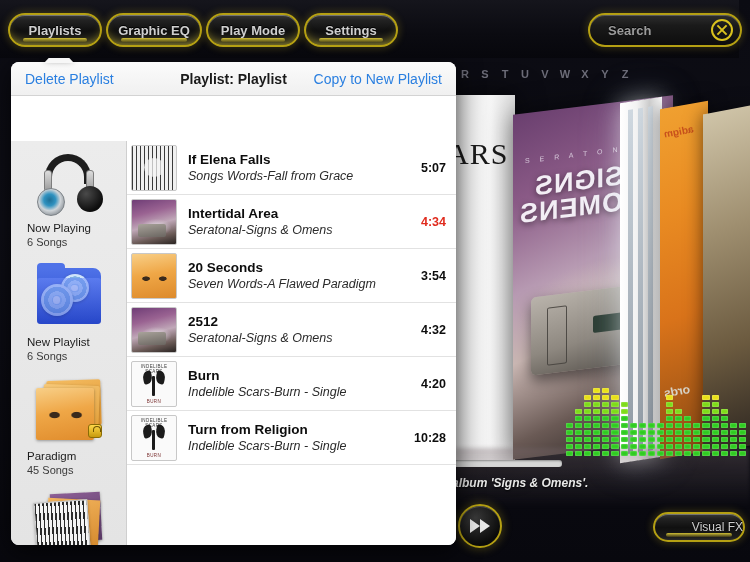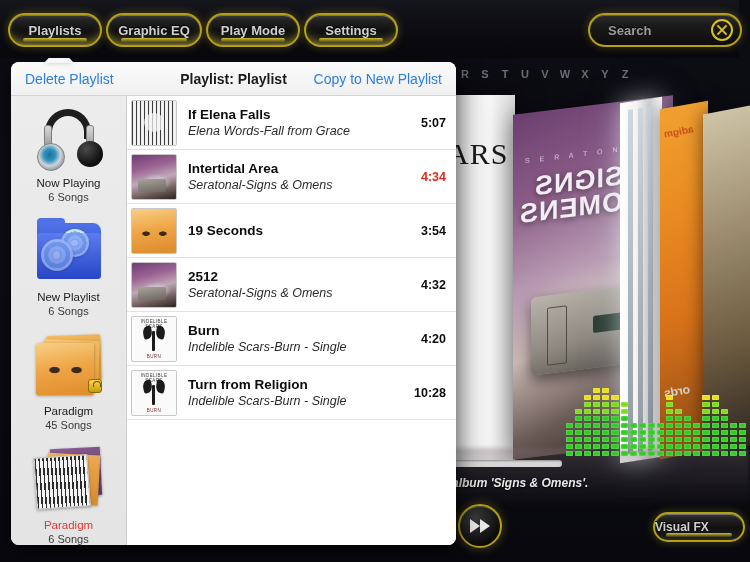--- a/index.html
+++ b/index.html
@@ -199,22 +199,22 @@
     display:flex; align-items:center; justify-content:center;
     cursor: pointer;
   }
   #btn-next svg { display:block; }
   #btn-visualfx {
     position: absolute; left: 653px; top: 512px; width: 92px; height: 30px;
     border-radius: 15px; z-index: 8;
     background: linear-gradient(180deg,#3a3a3a 0%,#222 18%,#101010 52%,#1b1b1b 88%,#2a2a2a 100%);
     border: 2px solid #b5a013;
     box-shadow: 0 0 7px 2px rgba(190,170,30,.22), inset 0 1px 0 rgba(255,255,255,.3);
-    display:flex; align-items:center; justify-content:flex-start;
-    color:#cfcfcf; font-size:12px; font-weight:bold; text-shadow:0 -1px 0 #000;
+    display:flex; align-items:center; justify-content:flex-end;
+    color:#cfcfcf; font-size:12px; font-weight:normal; text-shadow:0 -1px 0 #000;
     cursor: pointer;
   }
   #btn-visualfx::after {
     content:""; position:absolute; left:12%; right:12%; bottom:3px; height:4px;
     border-radius:3px;
     background: linear-gradient(180deg, rgba(240,220,60,.85), rgba(150,130,20,.25));
     filter: blur(.7px);
   }
   #progress {
     position: absolute; left: 452px; top: 460px; width: 110px; height: 7px;
@@ -224,21 +224,21 @@
 
   
   #panel {
     position: absolute; left: 11px; top: 62px;
     width: 445px; height: 483px;
     background: #ffffff;
     border-radius: 8px;
     box-shadow: 0 6px 26px rgba(0,0,0,.75);
     z-index: 30;
     overflow: hidden;
-    display: flex; flex-direction: column;
+    display: flex; flex-direction: column; gap: 45px;
   }
   #panel-arrow {
     position: absolute; left: 44px; top: 47px;
     width: 0; height: 0; z-index: 31;
     border-left: 15px solid transparent;
     border-right: 15px solid transparent;
     border-bottom: 16px solid #f7f7f7;
     filter: drop-shadow(0 -2px 3px rgba(0,0,0,.45));
   }
   #panel-header {
@@ -259,21 +259,21 @@
   #panel-body { flex: 1; display: flex; min-height: 0; }
 
   
   #sidebar {
     width: 116px; flex: none;
     background: linear-gradient(180deg,#ececec,#e4e4e4);
     border-right: 1px solid #cfcfcf;
     overflow: hidden;
   }
   .pl-item {
-    padding: 7px 4px 6px; text-align: center; cursor: pointer;
+    padding: 7px 16px 6px; text-align: left; cursor: pointer;
   }
   .pl-thumb {
     width: 76px; height: 70px; margin: 0 auto 3px;
     position: relative;
   }
   .pl-name { font-size: 11.5px; color: #1c1c1c; line-height: 14px; }
   .pl-name.sel { color: #e03b32; }
   .pl-count { font-size: 11px; color: #3a3a3a; line-height: 14px; }
 
   
@@ -765,36 +765,37 @@
             </div>
             <div class="pl-name sel">Paradigm</div>
             <div class="pl-count">6 Songs</div>
           </div>
         </div>
       <div id="tracklist">
           <div class="track">
             <div class="art barcode"></div>
             <div class="tmeta">
               <div class="tname">If Elena Falls</div>
-              <div class="tsub">Elena Words-Fall from Grace</div>
+              <div class="tsub">Songs Words-Fall from Grace</div>
             </div>
             <div class="tdur">5:07</div>
           </div>
           <div class="track">
             <div class="art signs"></div>
             <div class="tmeta">
               <div class="tname">Intertidal Area</div>
               <div class="tsub">Seratonal-Signs &amp; Omens</div>
             </div>
             <div class="tdur playing">4:34</div>
           </div>
           <div class="track">
             <div class="art eyes"></div>
             <div class="tmeta">
-              <div class="tname">19 Seconds</div>
+              <div class="tname">20 Seconds</div>
+              <div class="tsub">Seven Words-A Flawed Paradigm</div>
             </div>
             <div class="tdur">3:54</div>
           </div>
           <div class="track">
             <div class="art signs"></div>
             <div class="tmeta">
               <div class="tname">2512</div>
               <div class="tsub">Seratonal-Signs &amp; Omens</div>
             </div>
             <div class="tdur">4:32</div>

